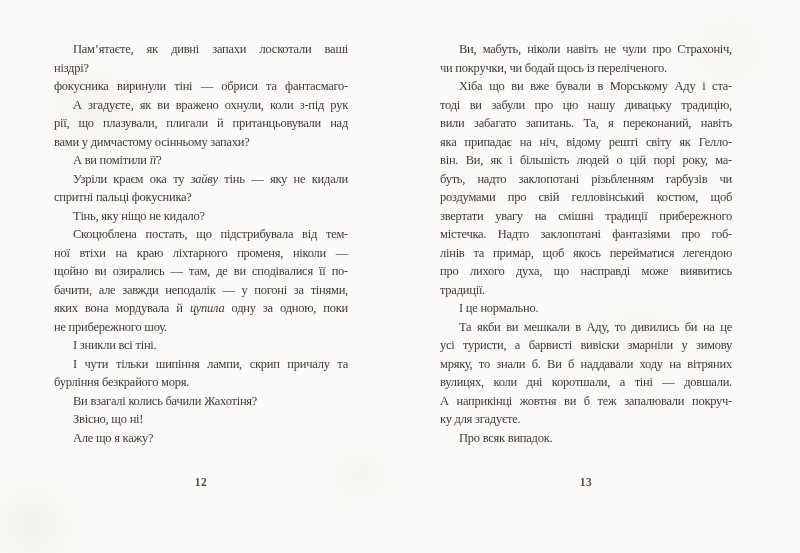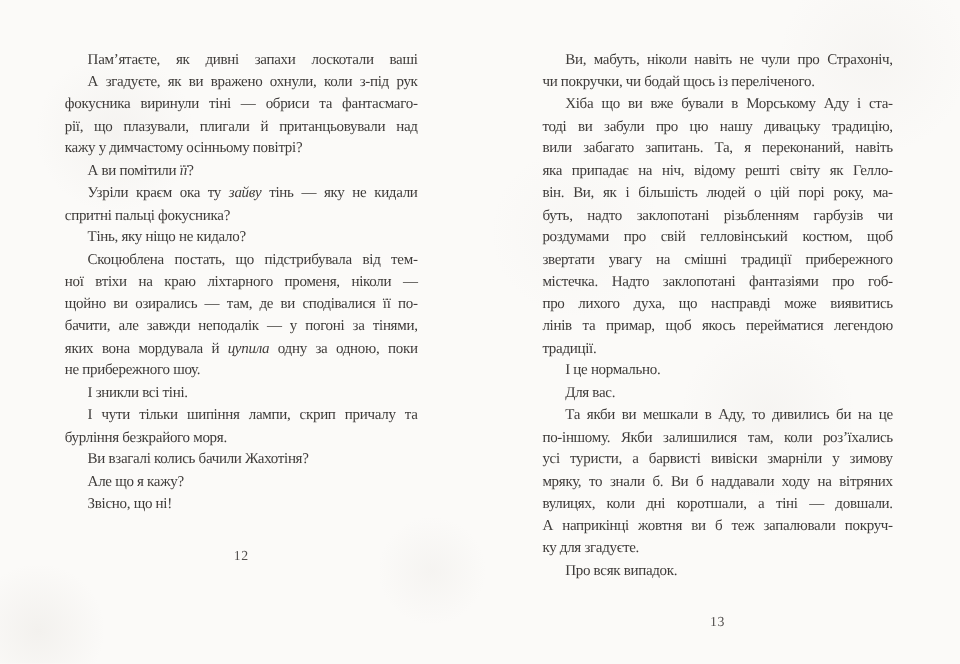--- a/index.html
+++ b/index.html
@@ -16,21 +16,21 @@
       radial-gradient(circle at 45% 86%, rgba(188,181,172,0.09), rgba(188,181,172,0) 7%),
       radial-gradient(circle at 91% 9%,  rgba(188,181,172,0.07), rgba(188,181,172,0) 9%),
       radial-gradient(circle at 4% 95%,  rgba(172,162,150,0.10), rgba(172,162,150,0) 6%),
       radial-gradient(circle at 60% 35%, rgba(188,181,172,0.05), rgba(188,181,172,0) 12%);
     font-family:"Liberation Serif","DejaVu Serif",serif;
     color:var(--ink);
   }
   .spread{position:relative;width:800px;height:553px;}
   .page{position:absolute;top:40px;}
   .page.left{left:54px;width:294px;}
-  .page.right{left:452px;width:292px;}
+  .page.right{left:440px;width:292px;}
   .text-body{
     font-size:12.5px;
     line-height:18.5px;
     letter-spacing:-0.25px;
     text-align:justify;
   }
   .paragraph{margin:0;}
   .line{
     text-align:justify;
     text-align-last:justify;
@@ -38,36 +38,38 @@
   }
   .line.para-end{text-align-last:left;}
   .line.indent{text-indent:19px;}
   .page-number{
     margin-top:29px;
     text-align:center;
     font-size:11.5px;
     letter-spacing:0.5px;
     color:var(--ink);
     opacity:0.9;
+    font-weight:bold;
   }
 </style>
 </head>
 <body>
 
 <div class="spread">
   <section class="page left">
     <div class="text-body">
         <div class="paragraph">
           <div class="line indent"><span>Пам’ятаєте, як дивні запахи лоскотали ваші</span></div>
+          <div class="line para-end"><span>ніздрі?</span></div>
         </div>
         <div class="paragraph">
+          <div class="line"><span>фокусника виринули тіні — обриси та фантасмаго-</span></div>
           <div class="line indent"><span>А згадуєте, як ви вражено охнули, коли з-під рук</span></div>
-          <div class="line"><span>фокусника виринули тіні — обриси та фантасмаго-</span></div>
           <div class="line"><span>рії, що плазували, плигали й пританцьовували над</span></div>
-          <div class="line para-end"><span>кажу у димчастому осінньому повітрі?</span></div>
+          <div class="line para-end"><span>вами у димчастому осінньому запахи?</span></div>
         </div>
         <div class="paragraph">
           <div class="line indent para-end"><span>А ви помітили </span><i>її</i><span>?</span></div>
         </div>
         <div class="paragraph">
           <div class="line indent"><span>Узріли краєм ока ту </span><i>зайву</i><span> тінь — яку не кидали</span></div>
           <div class="line para-end"><span>спритні пальці фокусника?</span></div>
         </div>
         <div class="paragraph">
           <div class="line indent para-end"><span>Тінь, яку ніщо не кидало?</span></div>
@@ -84,57 +86,53 @@
           <div class="line indent para-end"><span>І зникли всі тіні.</span></div>
         </div>
         <div class="paragraph">
           <div class="line indent"><span>І чути тільки шипіння лампи, скрип причалу та</span></div>
           <div class="line para-end"><span>бурління безкрайого моря.</span></div>
         </div>
         <div class="paragraph">
           <div class="line indent para-end"><span>Ви взагалі колись бачили Жахотіня?</span></div>
         </div>
         <div class="paragraph">
-          <div class="line indent para-end"><span>Але що я кажу?</span></div>
+          <div class="line indent para-end"><span>Звісно, що ні!</span></div>
         </div>
         <div class="paragraph">
-          <div class="line indent para-end"><span>Звісно, що ні!</span></div>
+          <div class="line indent para-end"><span>Але що я кажу?</span></div>
         </div>
       </div>
     <div class="page-number">12</div>
   </section>
   <section class="page right">
     <div class="text-body">
         <div class="paragraph">
           <div class="line indent"><span>Ви, мабуть, ніколи навіть не чули про Страхоніч,</span></div>
           <div class="line para-end"><span>чи покручки, чи бодай щось із переліченого.</span></div>
         </div>
         <div class="paragraph">
           <div class="line indent"><span>Хіба що ви вже бували в Морському Аду і ста-</span></div>
           <div class="line"><span>тоді ви забули про цю нашу дивацьку традицію,</span></div>
           <div class="line"><span>вили забагато запитань. Та, я переконаний, навіть</span></div>
           <div class="line"><span>яка припадає на ніч, відому решті світу як Гелло-</span></div>
           <div class="line"><span>він. Ви, як і більшість людей о цій порі року, ма-</span></div>
           <div class="line"><span>буть, надто заклопотані різьбленням гарбузів чи</span></div>
           <div class="line"><span>роздумами про свій гелловінський костюм, щоб</span></div>
           <div class="line"><span>звертати увагу на смішні традиції прибережного</span></div>
           <div class="line"><span>містечка. Надто заклопотані фантазіями про гоб-</span></div>
+          <div class="line"><span>лінів та примар, щоб якось перейматися легендою</span></div>
           <div class="line"><span>про лихого духа, що насправді може виявитись</span></div>
-          <div class="line"><span>лінів та примар, щоб якось перейматися легендою</span></div>
           <div class="line para-end"><span>традиції.</span></div>
         </div>
         <div class="paragraph">
           <div class="line indent para-end"><span>І це нормально.</span></div>
         </div>
         <div class="paragraph">
-          <div class="line indent para-end"><span>Для вас.</span></div>
-        </div>
-        <div class="paragraph">
           <div class="line indent"><span>Та якби ви мешкали в Аду, то дивились би на це</span></div>
-          <div class="line"><span>по-іншому. Якби залишилися там, коли роз’їхались</span></div>
           <div class="line"><span>усі туристи, а барвисті вивіски змарніли у зимову</span></div>
           <div class="line"><span>мряку, то знали б. Ви б наддавали ходу на вітряних</span></div>
           <div class="line"><span>вулицях, коли дні коротшали, а тіні — довшали.</span></div>
           <div class="line"><span>А наприкінці жовтня ви б теж запалювали покруч-</span></div>
           <div class="line para-end"><span>ку для згадуєте.</span></div>
         </div>
         <div class="paragraph">
           <div class="line indent para-end"><span>Про всяк випадок.</span></div>
         </div>
       </div>

